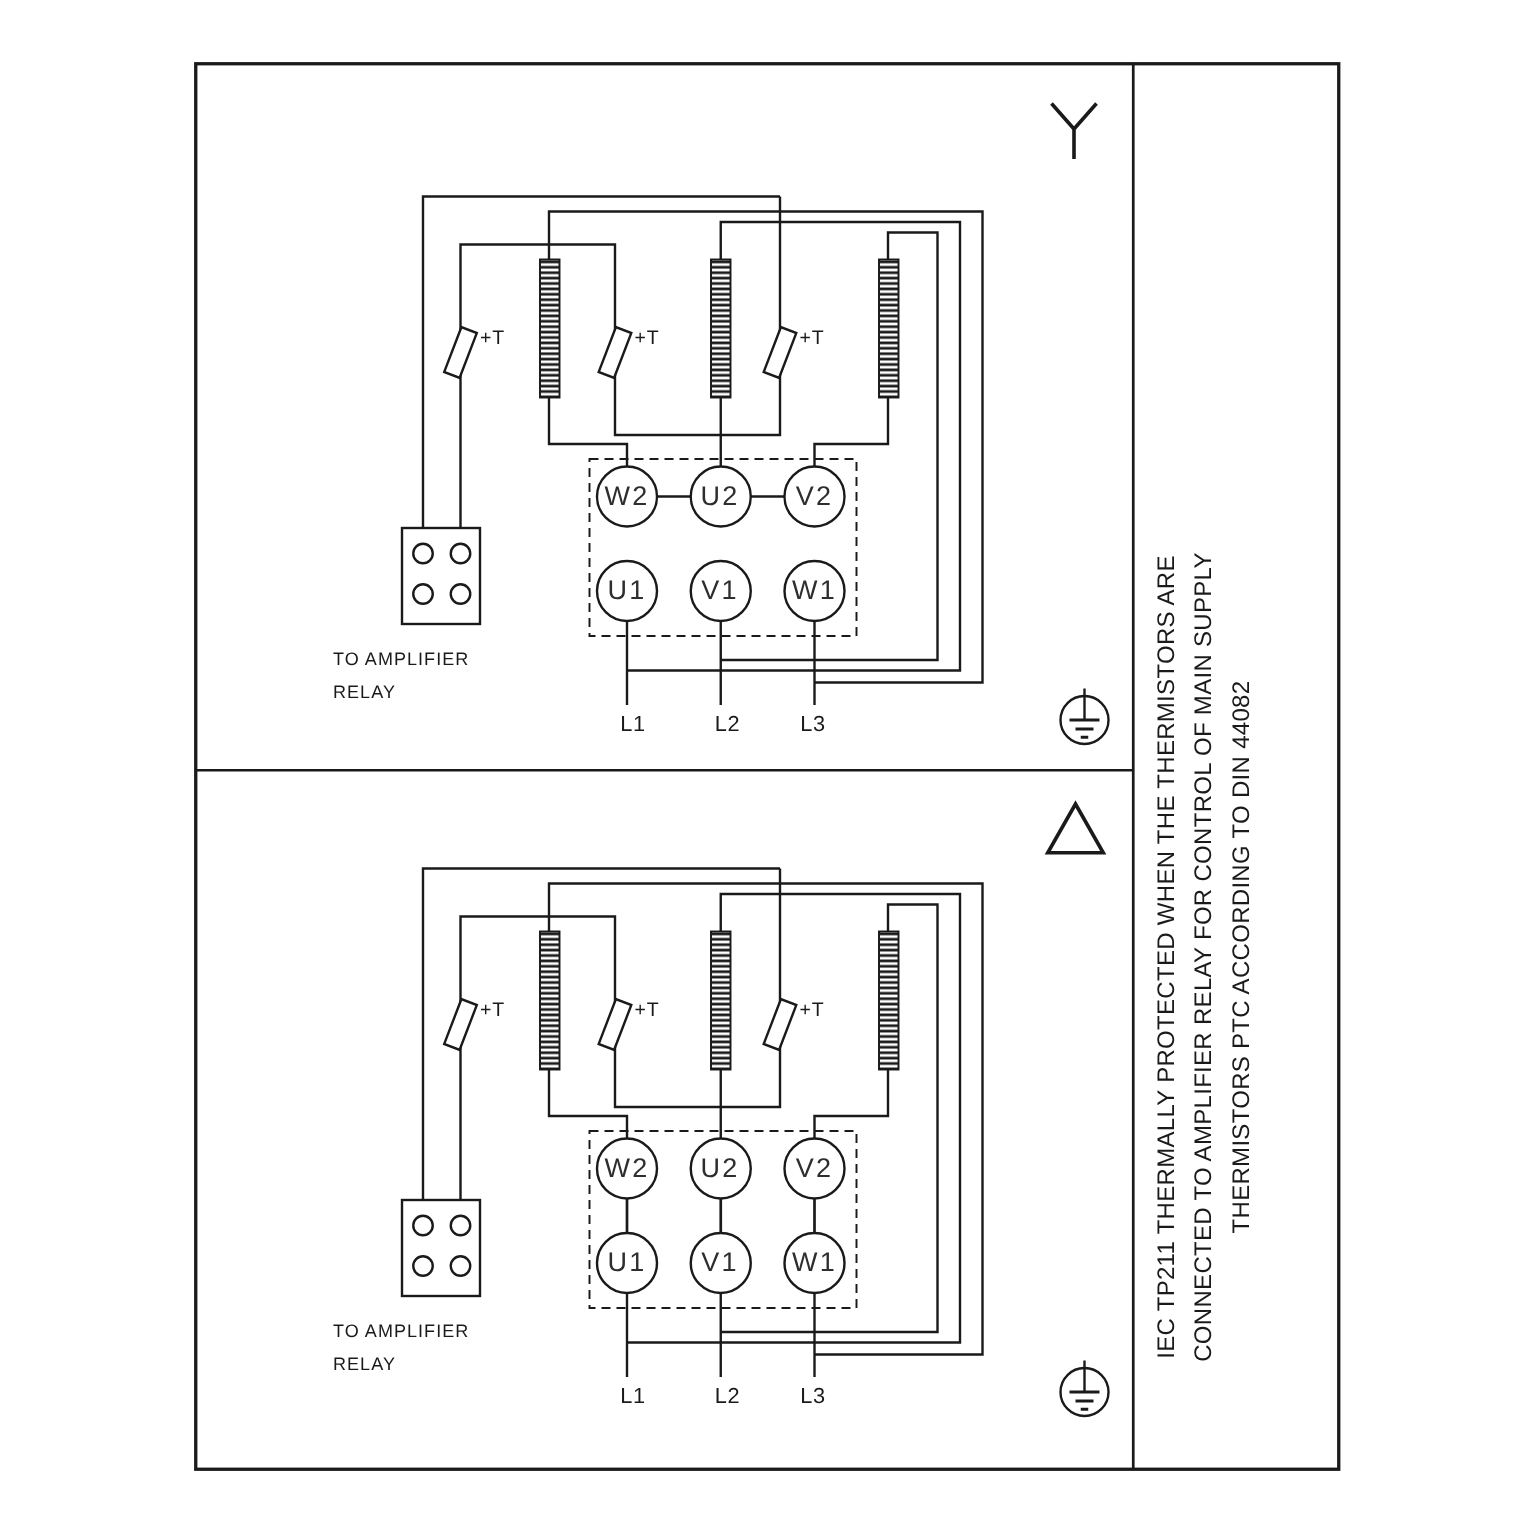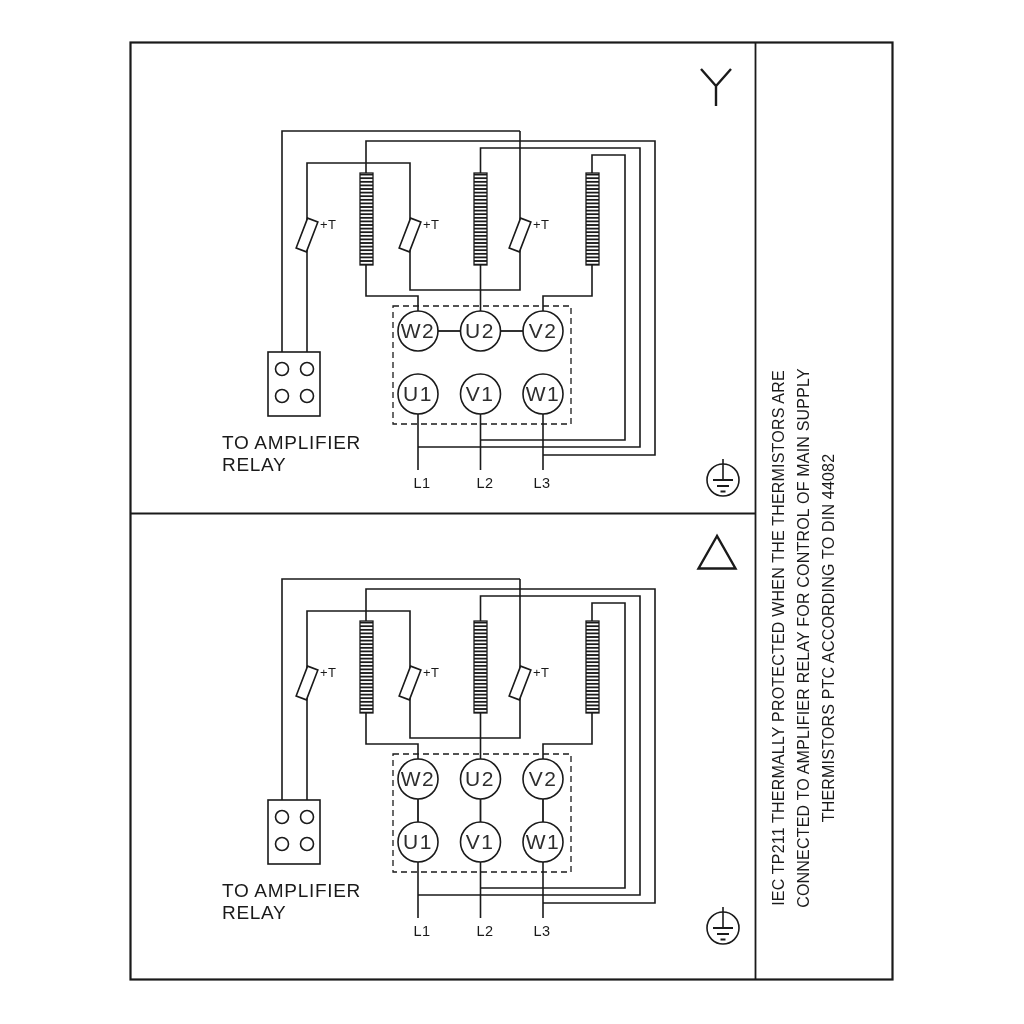--- a/index.html
+++ b/index.html
@@ -3,28 +3,28 @@
 <meta charset="utf-8">
 <style>
   html,body { margin:0; padding:0; background:#ffffff; }
   .page {
     position:relative; width:1024px; height:1024px; background:#ffffff;
     font-family:"Liberation Sans", sans-serif; color:#1a1a1a; overflow:hidden;
   }
   svg.schematic { position:absolute; left:0; top:0; }
   .tlabel {
     position:absolute; transform:translate(-50%,-50%);
-    font-size:21px; letter-spacing:1.5px; color:#2e2e2e; white-space:nowrap;
+    font-size:18px; letter-spacing:1.5px; color:#2e2e2e; white-space:nowrap;
   }
   .llabel {
     position:absolute; transform:translate(-50%,-50%);
     font-size:14.5px; letter-spacing:0.5px; white-space:nowrap;margin-left:20px;
   }
   .ptlabel { position:absolute; font-size:13px; letter-spacing:0.5px; white-space:nowrap; }
-  .note { position:absolute; font-size:19px; letter-spacing:0.7px; white-space:nowrap; }
+  .note { position:absolute; font-size:12px; letter-spacing:0.7px; white-space:nowrap; }
   .side-panel { position:absolute; left:756px; top:42px; width:137px; height:938px; }
   .side-rotated {
     position:absolute; left:34%; top:63.5%;
     transform:translate(-50%,-50%) rotate(-90deg);
     width:940px; text-align:center;
     font-size:16px; line-height:25px; letter-spacing:0.2px; white-space:nowrap;
   }
 </style>
 </head>
 <body>

